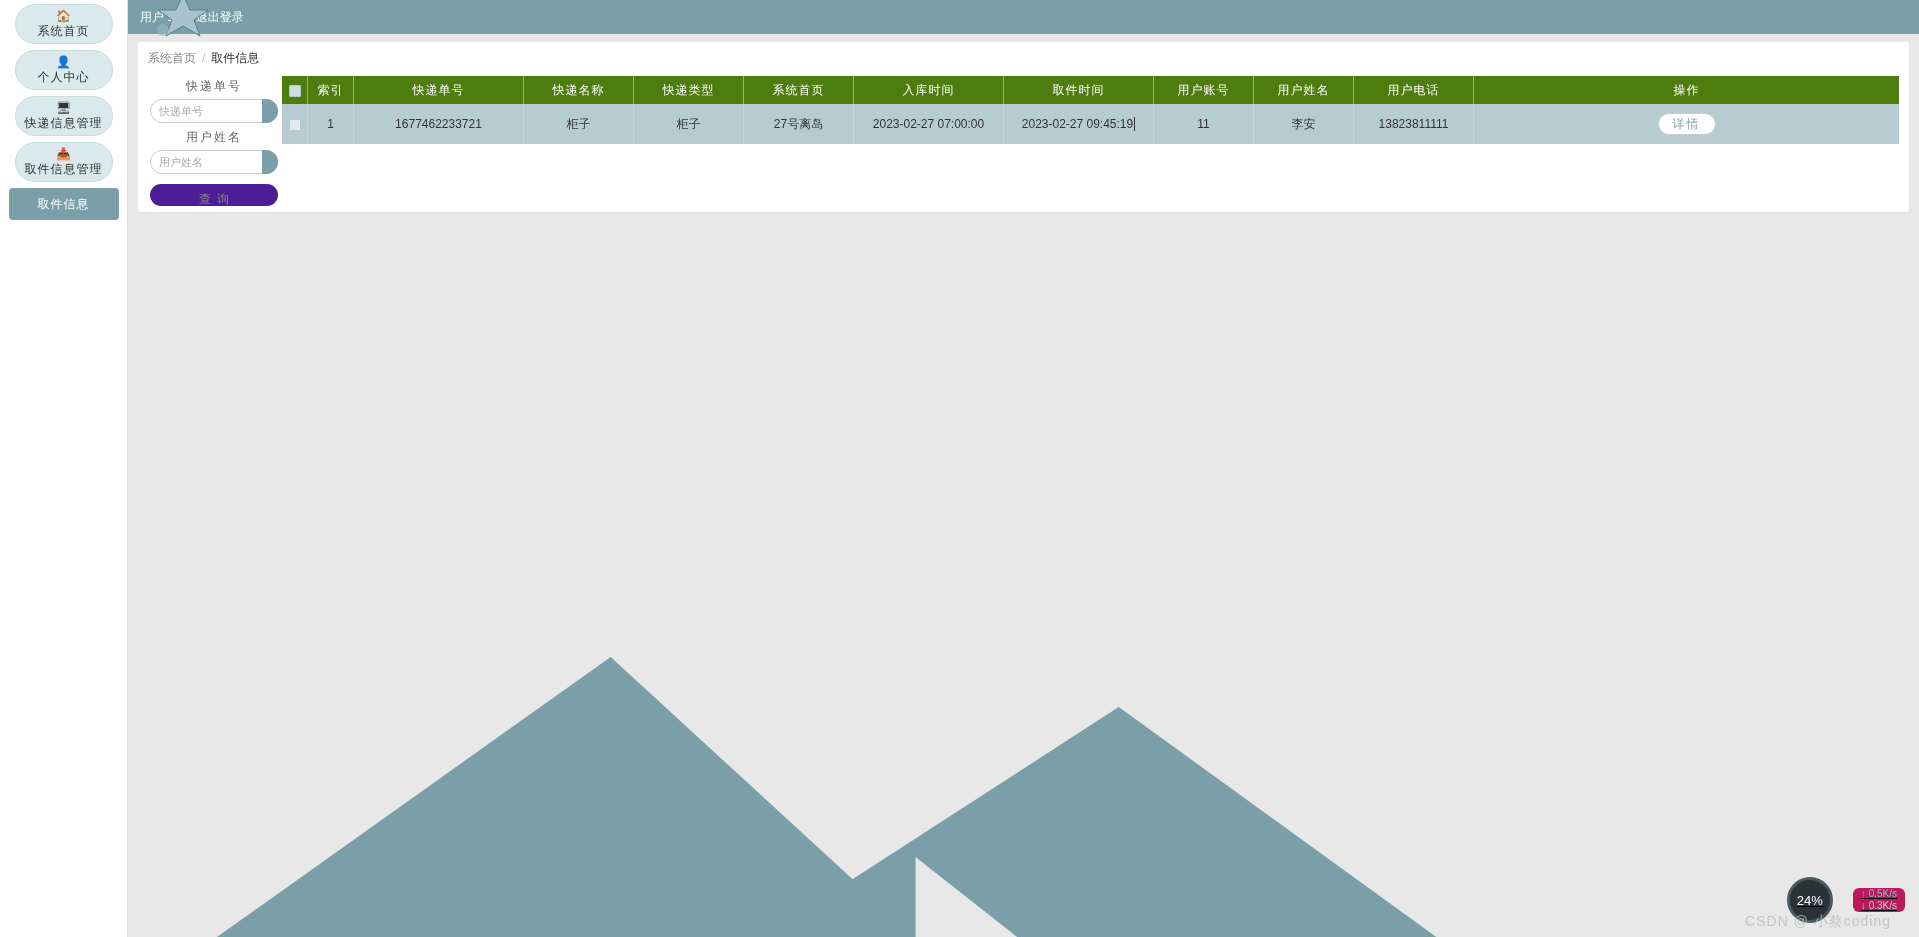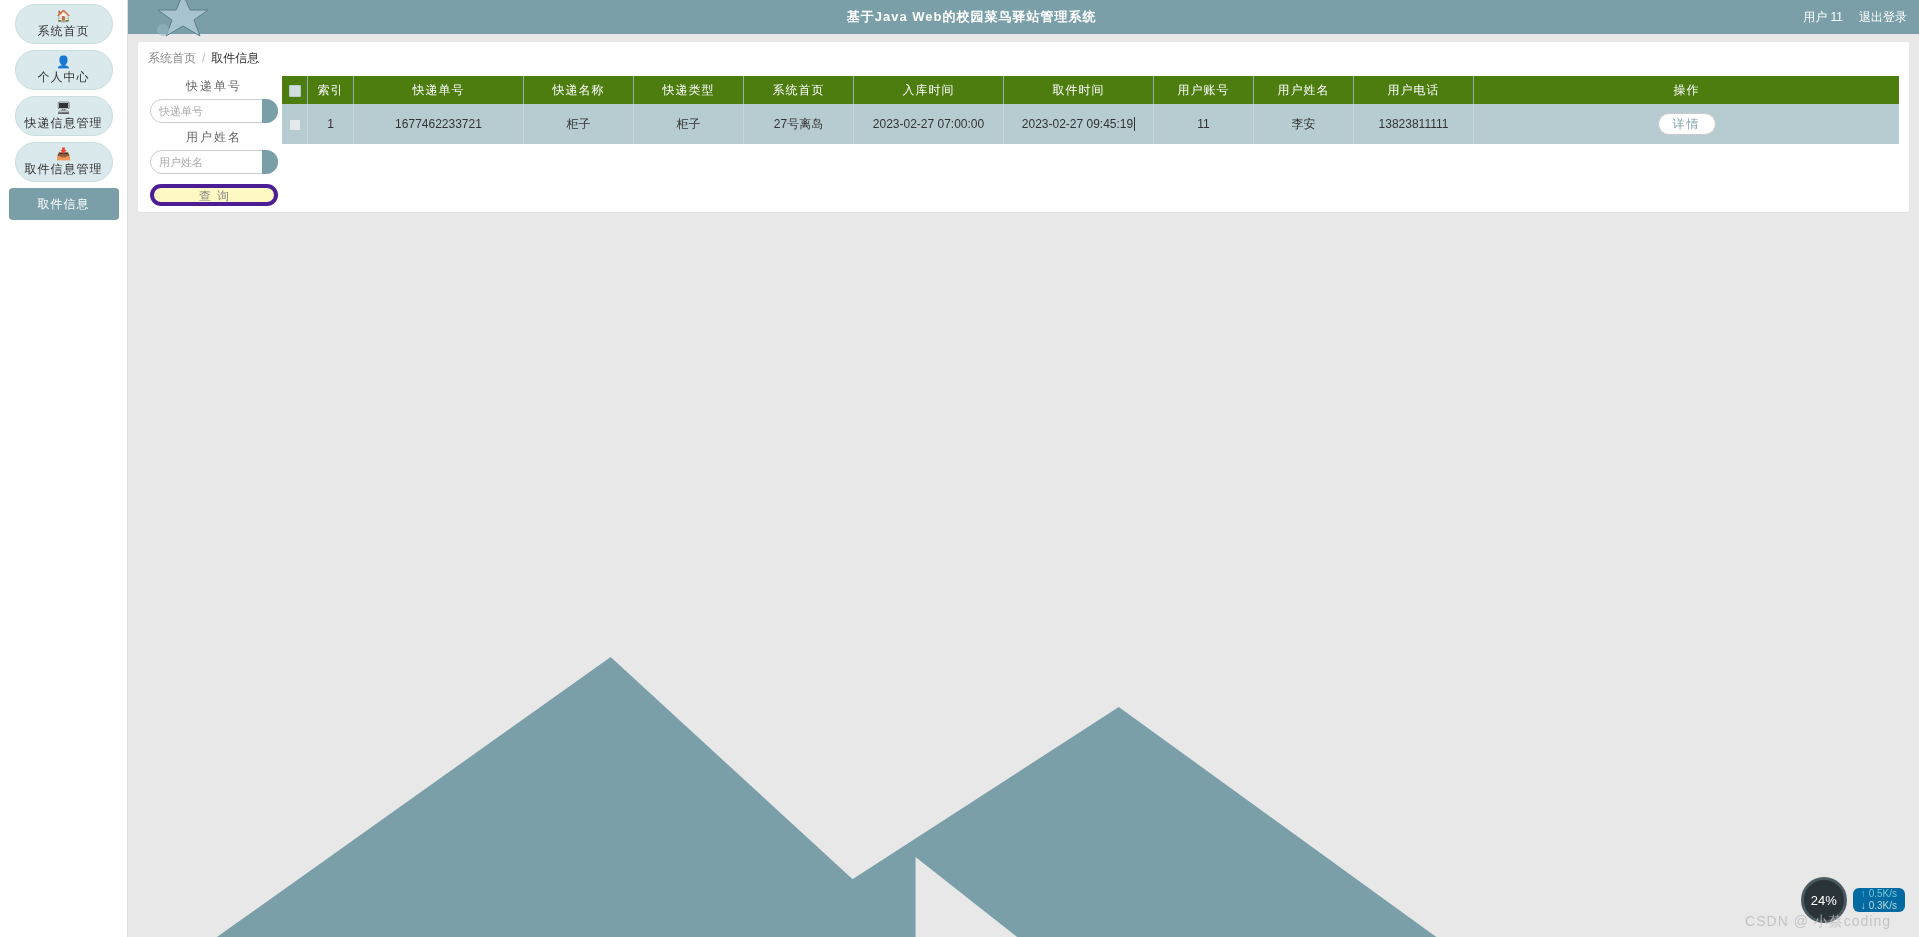--- a/index.html
+++ b/index.html
@@ -156,23 +156,23 @@
       padding-left: 8px;
       font-size: 11px;
       color: #888;
       background: transparent;
     }
     .f-input::placeholder { color: #aaa; }
     .f-submit {
       margin-top: 6px;
       width: 128px;
       height: 22px;
-      border: 4px solid #4c1d95;
+      border: 7px solid #4c1d95;
       border-radius: 12px;
-      background: #fef9c3;
+      background: #4c1d95;
       color: #888;
       letter-spacing: 6px;
       text-indent: 6px;
       cursor: pointer;
       font-size: 12px;
     }
 
     
     .tbl-col { flex: 1; }
     table {
@@ -226,33 +226,33 @@
       left: 0; right: 0; bottom: 0;
       height: 380px;
       pointer-events: none;
     }
     .mountains svg { width: 100%; height: 100%; }
 
     
     .widget {
       position: absolute;
       right: 14px; bottom: 14px;
-      display: flex; align-items: center; gap: 6px;
+      display: flex; align-items: center; gap: 20px; text-decoration: underline;
     }
     .wg-circle {
       width: 46px; height: 46px;
       border-radius: 50%;
       background: #2a3338;
       color: #fff;
       display: flex; align-items: center; justify-content: center;
       font-size: 13px;
       border: 3px solid #4a5a60;
     }
     .wg-stats {
-      background: #0369a1;
+      background: #be185d;
       border-radius: 6px;
       color: #b7d8db;
       padding: 0 8px;
       font-size: 10px;
       line-height: 12px;
     }
     .wg-stats div:first-child { color:#6ec7d4; }
     .watermark {
       position: absolute;
       right: 28px; bottom: 6px;
@@ -297,21 +297,20 @@
   </div>
 </nav>
 
 <header class="header">
   <div class="header-deco">
     <svg viewBox="0 0 70 45">
       <polygon points="35,2 42,18 60,18 46,28 52,44 35,34 18,44 24,28 10,18 28,18" fill="#a8c3d0" stroke="#5a7e8a" stroke-width="1"></polygon>
       <circle cx="15" cy="38" r="6" fill="#97b8c6" opacity=".6"></circle>
     </svg>
   </div>
-  <div class="header-title">基于Java Web的校园菜鸟驿站管理系统</div>
   <div class="header-right">
     <span>用户 11</span>
     <span style="cursor:pointer">退出登录</span>
   </div>
 </header>
 
 <main class="main">
   <div class="panel">
     <div class="breadcrumb">
       <span style="cursor:pointer">系统首页</span>

